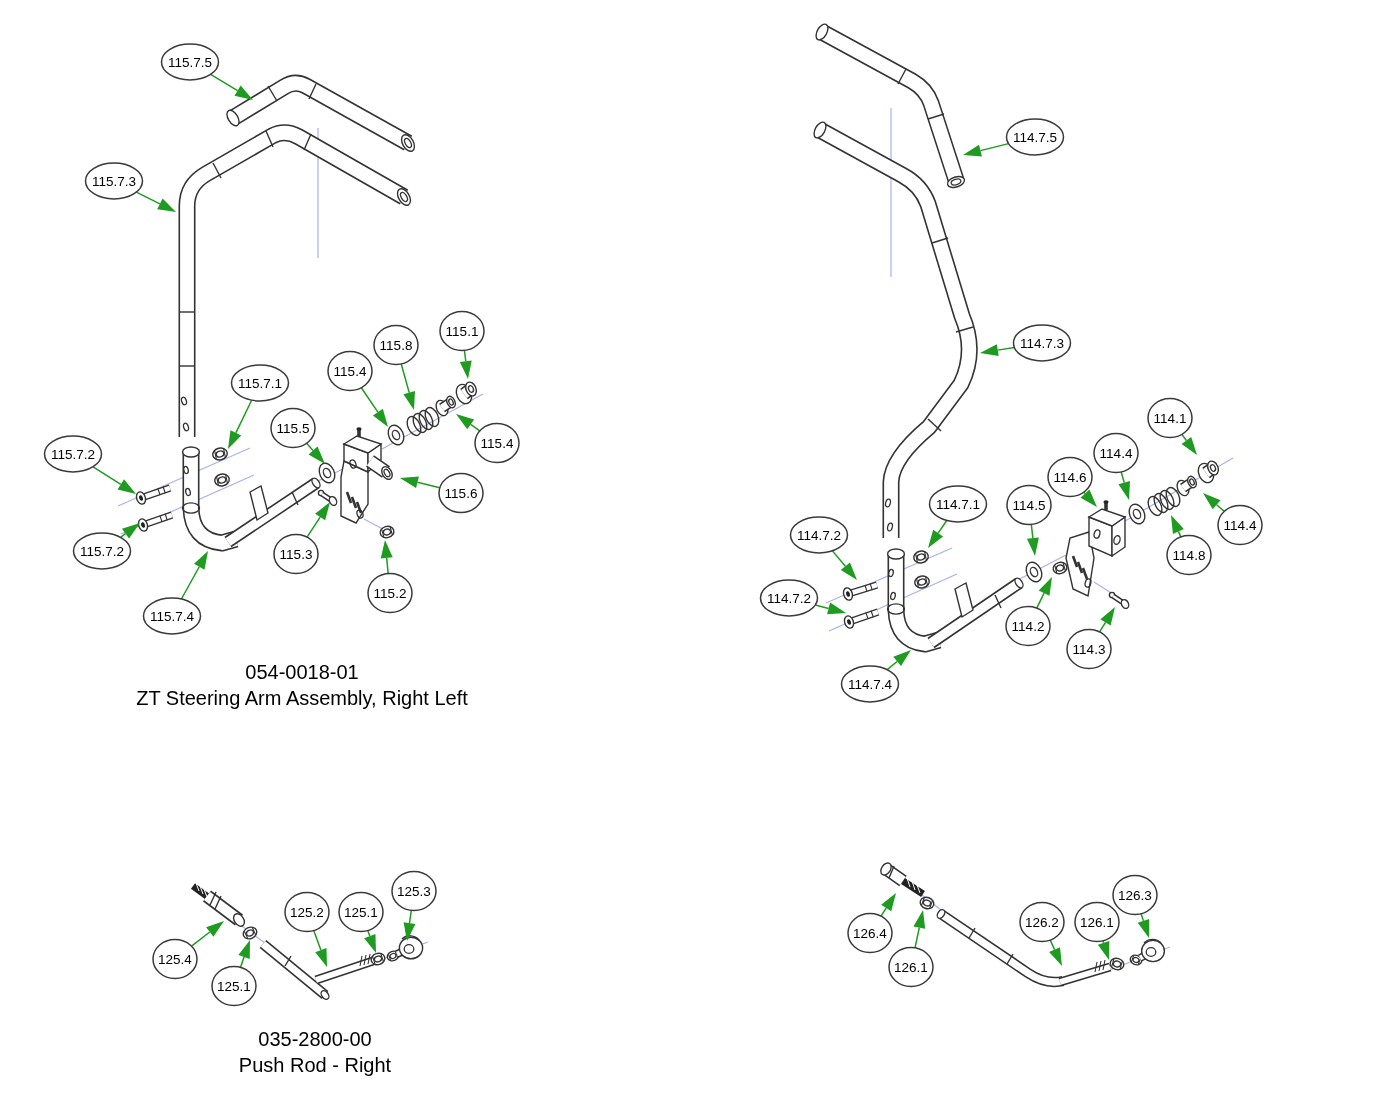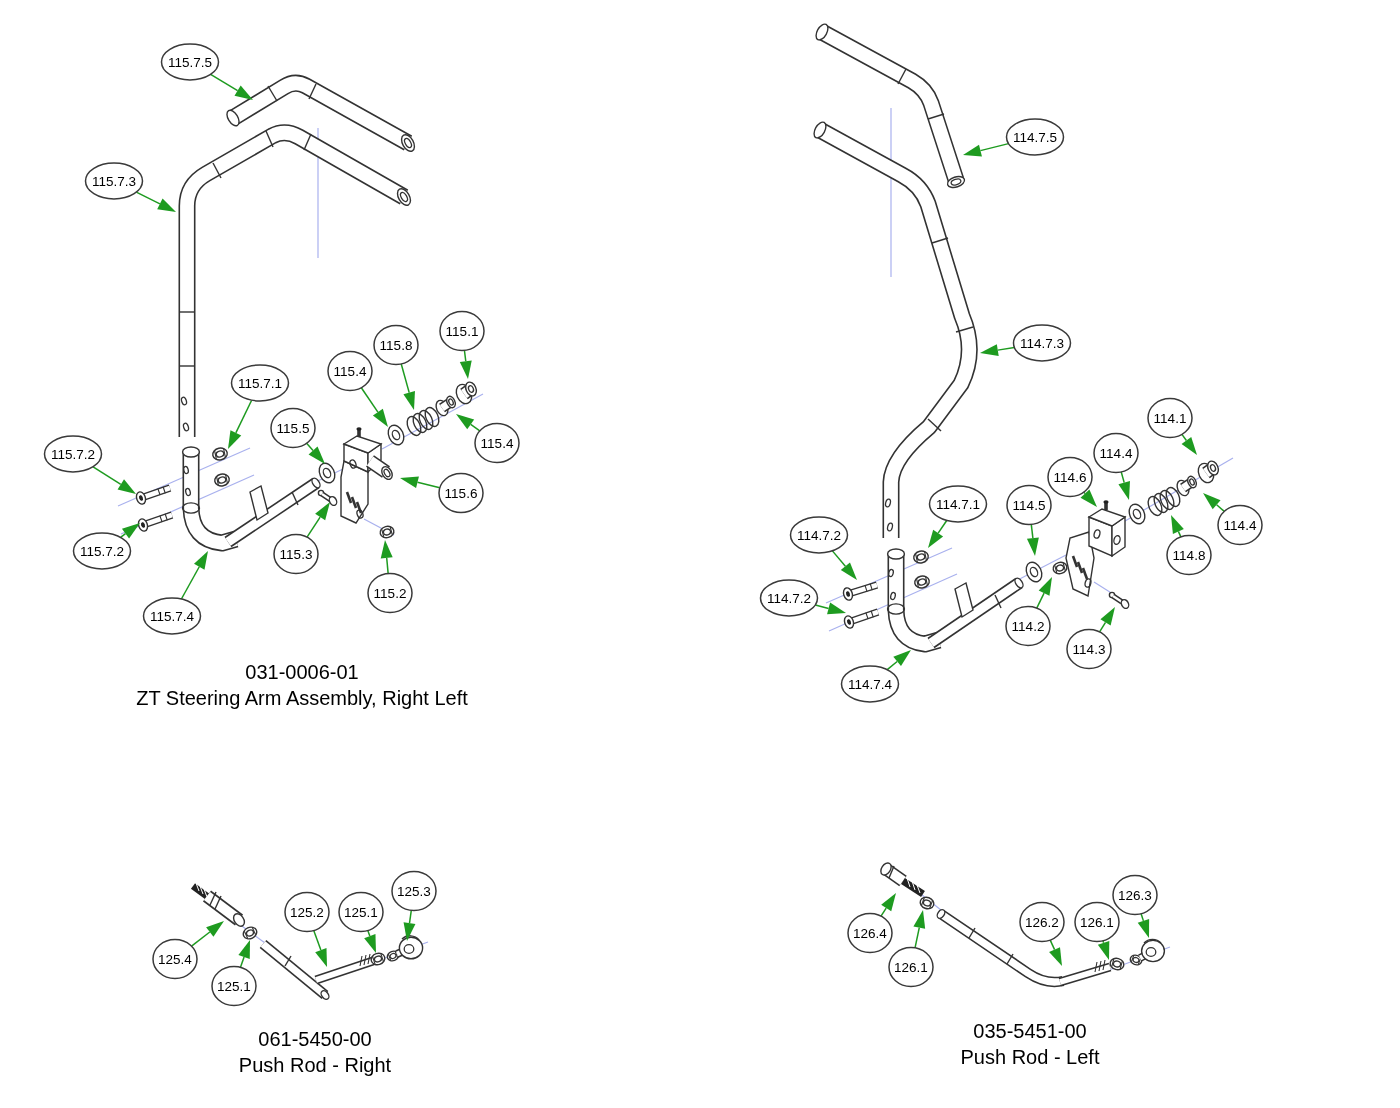--- a/index.html
+++ b/index.html
@@ -640,26 +640,22 @@
         <g>
           <line x1="1141.099914396085" y1="913.7354513594045" x2="1143.4274511457058" y2="920.884314233239" stroke="#1e9b20" stroke-width="1.5"></line>
           <polygon points="1149,938 1137.7222225567855,922.7418305180038 1149.1326797346262,919.0267979484743" fill="#1e9b20"></polygon>
           <ellipse cx="1135" cy="895" rx="22" ry="19.5" fill="#ffffff" stroke="#3a3a3a" stroke-width="1.5"></ellipse>
           <text x="1135" y="899.7" text-anchor="middle" class="callout-text">126.3</text>
         </g>
       </g>
 </svg>
 
   <div class="title" style="left:302px;top:659px">
-    <div>031-0006-01</div>
+    <div>054-0018-01</div>
     <div>ZT Steering Arm Assembly, Right Left</div>
   </div>
   <div class="title" style="left:1080px;top:678px">
   </div>
   <div class="title" style="left:315px;top:1026px">
-    <div>061-5450-00</div>
+    <div>035-2800-00</div>
     <div>Push Rod - Right</div>
   </div>
-  <div class="title" style="left:1030px;top:1018px">
-    <div>035-5451-00</div>
-    <div>Push Rod - Left</div>
-  </div>
 </div>
 
 </body></html>

